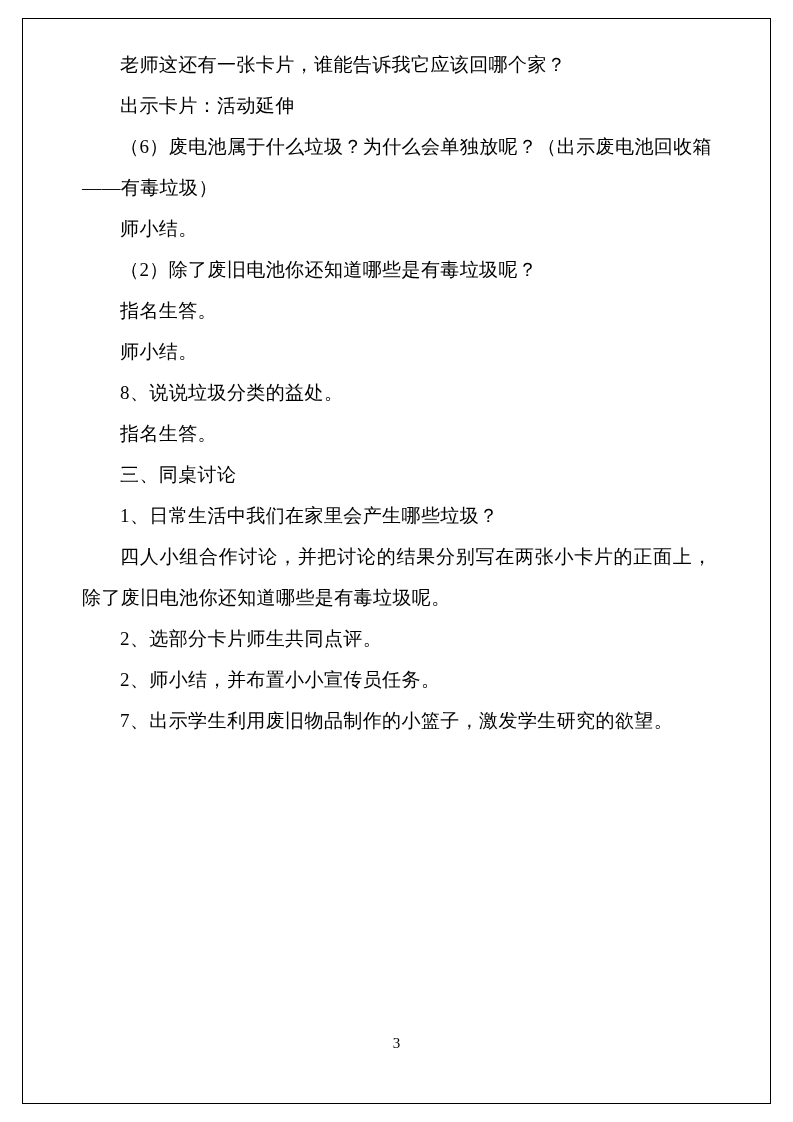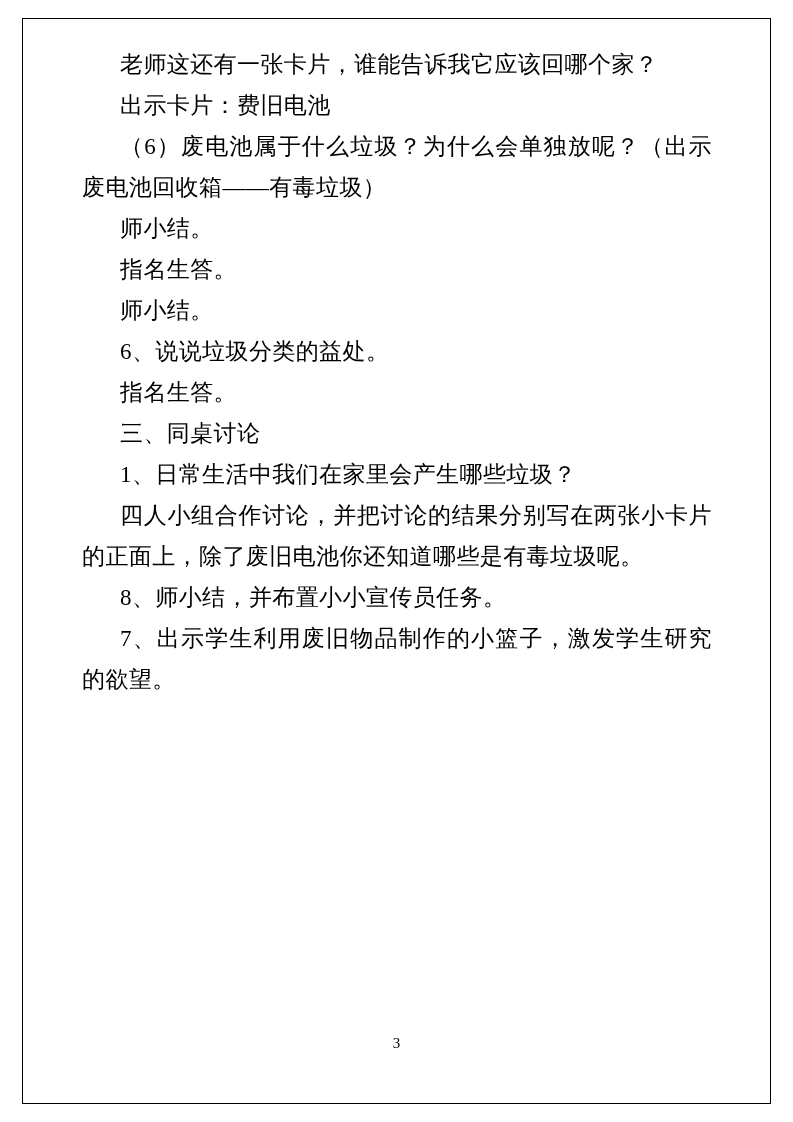--- a/index.html
+++ b/index.html
@@ -27,21 +27,21 @@
     border: 1px solid #000000;
     box-sizing: border-box;
   }
   .content {
     position: absolute;
     left: 82px;
     top: 44px;
     width: 630px;
   }
   .para {
-    font-size: 23px;
+    font-size: 19px;
     line-height: 41px;
     color: #000000;
     letter-spacing: 0.4px;
     margin: 0;
     text-align: justify;
     text-justify: inter-ideograph;
     font-family: "Liberation Serif", "DejaVu Serif", serif;
   }
   .indent {
     text-indent: 38px;
@@ -58,28 +58,30 @@
   }
 </style>
 </head>
 <body>
 
 <div class="page">
   <div class="page-border"></div>
 
   <div class="content">
     <p class="para indent">老师这还有一张卡片，谁能告诉我它应该回哪个家？</p>
-    <p class="para indent">出示卡片：费旧电池</p>
+    <p class="para indent">出示卡片：活动延伸</p>
     <p class="para indent">（6）废电池属于什么垃圾？为什么会单独放呢？（出示废电池回收箱——有毒垃圾）</p>
     <p class="para indent">师小结。</p>
+    <p class="para indent">（2）除了废旧电池你还知道哪些是有毒垃圾呢？</p>
     <p class="para indent">指名生答。</p>
     <p class="para indent">师小结。</p>
-    <p class="para indent">6、说说垃圾分类的益处。</p>
+    <p class="para indent">8、说说垃圾分类的益处。</p>
     <p class="para indent">指名生答。</p>
     <p class="para indent">三、同桌讨论</p>
     <p class="para indent">1、日常生活中我们在家里会产生哪些垃圾？</p>
     <p class="para indent">四人小组合作讨论，并把讨论的结果分别写在两张小卡片的正面上，除了废旧电池你还知道哪些是有毒垃圾呢。</p>
-    <p class="para indent">8、师小结，并布置小小宣传员任务。</p>
+    <p class="para indent">2、选部分卡片师生共同点评。</p>
+    <p class="para indent">2、师小结，并布置小小宣传员任务。</p>
     <p class="para indent">7、出示学生利用废旧物品制作的小篮子，激发学生研究的欲望。</p>
   </div>
 
   <div class="page-number">3</div>
 </div>
 
 </body></html>

